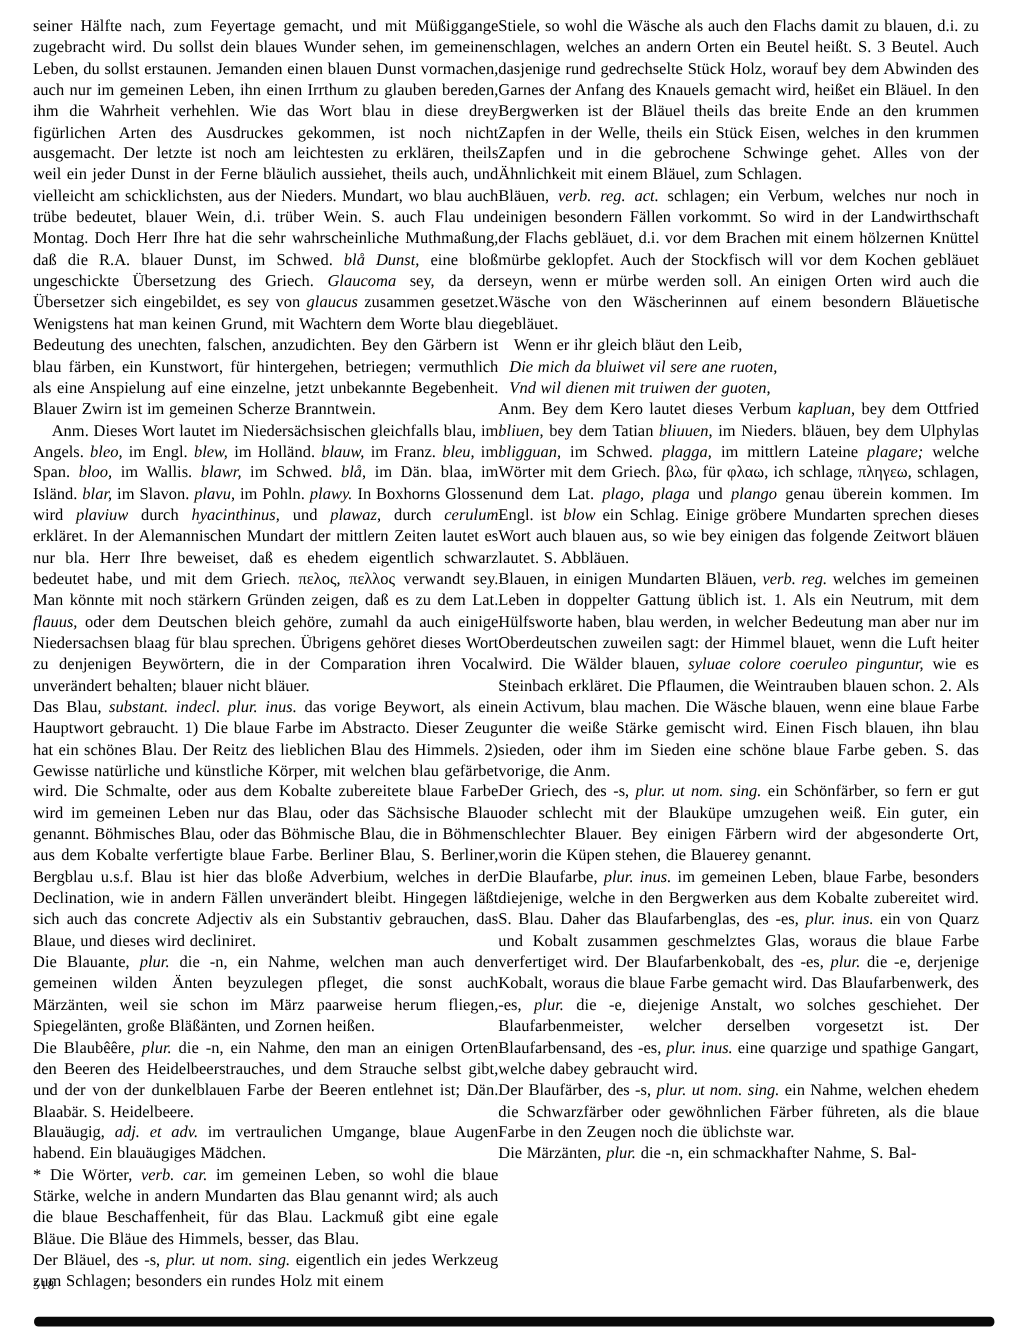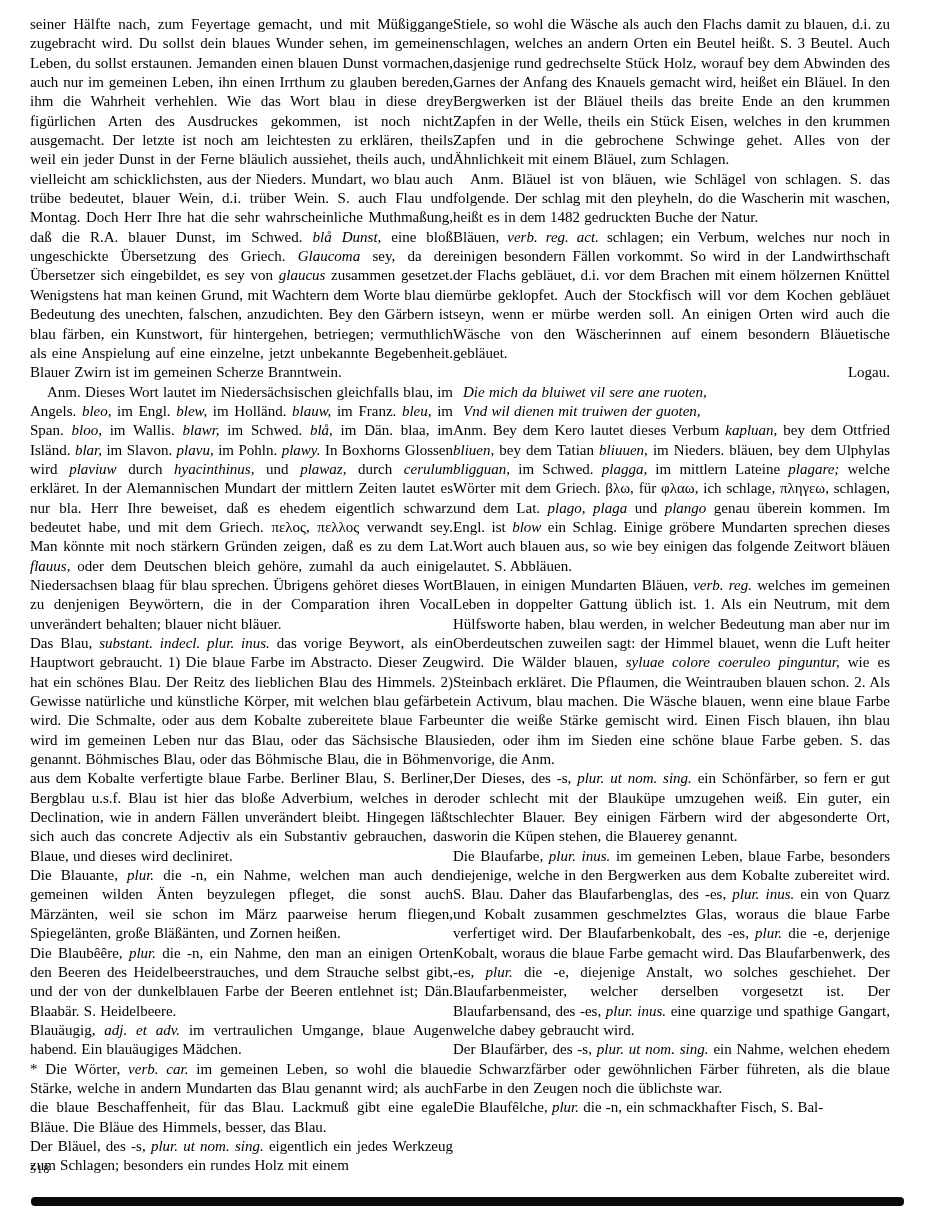--- a/index.html
+++ b/index.html
@@ -60,28 +60,27 @@
         <p class="para ind"><span class="n">Anm. Dieses Wort lautet im Niedersächsischen gleichfalls blau, im Angels. </span><span class="i">bleo,</span><span class="n"> im Engl. </span><span class="i">blew,</span><span class="n"> im Holländ. </span><span class="i">blauw,</span><span class="n"> im Franz. </span><span class="i">bleu,</span><span class="n"> im Span. </span><span class="i">bloo,</span><span class="n"> im Wallis. </span><span class="i">blawr,</span><span class="n"> im Schwed. </span><span class="i">blå,</span><span class="n"> im Dän. blaa, im Isländ. </span><span class="i">blar,</span><span class="n"> im Slavon. </span><span class="i">plavu,</span><span class="n"> im Pohln. </span><span class="i">plawy.</span><span class="n"> In Boxhorns Glossen wird </span><span class="i">plaviuw</span><span class="n"> durch </span><span class="i">hyacinthinus,</span><span class="n"> und </span><span class="i">plawaz,</span><span class="n"> durch </span><span class="i">cerulum</span><span class="n"> erkläret. In der Alemannischen Mundart der mittlern Zeiten lautet es nur bla. Herr Ihre beweiset, daß es ehedem eigentlich schwarz bedeutet habe, und mit dem Griech. πελος, πελλος verwandt sey. Man könnte mit noch stärkern Gründen zeigen, daß es zu dem Lat. </span><span class="i">flauus,</span><span class="n"> oder dem Deutschen bleich gehöre, zumahl da auch einige Niedersachsen blaag für blau sprechen. Übrigens gehöret dieses Wort zu denjenigen Beywörtern, die in der Comparation ihren Vocal unverändert behalten; blauer nicht bläuer.</span></p>
         <p class="para"><span class="b">Das Blau</span><span class="n">, </span><span class="i">substant. indecl. plur. inus.</span><span class="n"> das vorige Beywort, als ein Hauptwort gebraucht. 1) Die blaue Farbe im Abstracto. Dieser Zeug hat ein schönes Blau. Der Reitz des lieblichen Blau des Himmels. 2) Gewisse natürliche und künstliche Körper, mit welchen blau gefärbet wird. Die Schmalte, oder aus dem Kobalte zubereitete blaue Farbe wird im gemeinen Leben nur das Blau, oder das Sächsische Blau genannt. Böhmisches Blau, oder das Böhmische Blau, die in Böhmen aus dem Kobalte verfertigte blaue Farbe. Berliner Blau, S. Berliner, Bergblau u.s.f. Blau ist hier das bloße Adverbium, welches in der Declination, wie in andern Fällen unverändert bleibt. Hingegen läßt sich auch das concrete Adjectiv als ein Substantiv gebrauchen, das Blaue, und dieses wird decliniret.</span></p>
         <p class="para"><span class="b">Die Blauante</span><span class="n">, </span><span class="i">plur.</span><span class="n"> die -n, ein Nahme, welchen man auch den gemeinen wilden Änten beyzulegen pfleget, die sonst auch Märzänten, weil sie schon im März paarweise herum fliegen, Spiegelänten, große Bläßänten, und Zornen heißen.</span></p>
         <p class="para"><span class="b">Die Blaubêêre</span><span class="n">, </span><span class="i">plur.</span><span class="n"> die -n, ein Nahme, den man an einigen Orten den Beeren des Heidelbeerstrauches, und dem Strauche selbst gibt, und der von der dunkelblauen Farbe der Beeren entlehnet ist; Dän. Blaabär. S. Heidelbeere.</span></p>
         <p class="para"><span class="b">Blauäugig</span><span class="n">, </span><span class="i">adj. et adv.</span><span class="n"> im vertraulichen Umgange, blaue Augen habend. Ein blauäugiges Mädchen.</span></p>
         <p class="para"><span class="b">* Die Wörter</span><span class="n">, </span><span class="i">verb. car.</span><span class="n"> im gemeinen Leben, so wohl die blaue Stärke, welche in andern Mundarten das Blau genannt wird; als auch die blaue Beschaffenheit, für das Blau. Lackmuß gibt eine egale Bläue. Die Bläue des Himmels, besser, das Blau.</span></p>
         <p class="para"><span class="b">Der Bläuel</span><span class="n">, des -s, </span><span class="i">plur. ut nom. sing.</span><span class="n"> eigentlich ein jedes Werkzeug zum Schlagen; besonders ein rundes Holz mit einem</span></p>
       </div>
     <div class="col right">
         <p class="para"><span class="n">Stiele, so wohl die Wäsche als auch den Flachs damit zu blauen, d.i. zu schlagen, welches an andern Orten ein Beutel heißt. S. 3 Beutel. Auch dasjenige rund gedrechselte Stück Holz, worauf bey dem Abwinden des Garnes der Anfang des Knauels gemacht wird, heißet ein Bläuel. In den Bergwerken ist der Bläuel theils das breite Ende an den krummen Zapfen in der Welle, theils ein Stück Eisen, welches in den krummen Zapfen und in die gebrochene Schwinge gehet. Alles von der Ähnlichkeit mit einem Bläuel, zum Schlagen.</span></p>
-        <p class="para ind"><span class="n">Anm. Bläuel ist von bläuen, wie Schlägel von schlagen. S. das folgende. Der schlag mit den pleyheln, do die Wascherin mit waschen, heißt es in dem 1482 gedruckten Buche der Natur.</span></p>
         <p class="para"><span class="b">Bläuen</span><span class="n">, </span><span class="i">verb. reg. act.</span><span class="n"> schlagen; ein Verbum, welches nur noch in einigen besondern Fällen vorkommt. So wird in der Landwirthschaft der Flachs gebläuet, d.i. vor dem Brachen mit einem hölzernen Knüttel mürbe geklopfet. Auch der Stockfisch will vor dem Kochen gebläuet seyn, wenn er mürbe werden soll. An einigen Orten wird auch die Wäsche von den Wäscherinnen auf einem besondern Bläuetische gebläuet.</span></p>
-        <p class="para attr"><span class="n">Logau.</span></p>
+        <p class="para vers"><span class="n">Wenn er ihr gleich bläut den Leib,</span></p>
         <p class="para versi"><span class="n">Die mich da bluiwet vil sere ane ruoten,</span></p>
         <p class="para versi"><span class="n">Vnd wil dienen mit truiwen der guoten,</span></p>
         <p class="para"><span class="n">Anm. Bey dem Kero lautet dieses Verbum </span><span class="i">kapluan,</span><span class="n"> bey dem Ottfried </span><span class="i">bliuen,</span><span class="n"> bey dem Tatian </span><span class="i">bliuuen,</span><span class="n"> im Nieders. bläuen, bey dem Ulphylas </span><span class="i">bligguan,</span><span class="n"> im Schwed. </span><span class="i">plagga,</span><span class="n"> im mittlern Lateine </span><span class="i">plagare;</span><span class="n"> welche Wörter mit dem Griech. βλω, für φλαω, ich schlage, πληγεω, schlagen, und dem Lat. </span><span class="i">plago, plaga</span><span class="n"> und </span><span class="i">plango</span><span class="n"> genau überein kommen. Im Engl. ist </span><span class="i">blow</span><span class="n"> ein Schlag. Einige gröbere Mundarten sprechen dieses Wort auch blauen aus, so wie bey einigen das folgende Zeitwort bläuen lautet. S. Abbläuen.</span></p>
         <p class="para"><span class="b">Blauen</span><span class="n">, in einigen Mundarten Bläuen, </span><span class="i">verb. reg.</span><span class="n"> welches im gemeinen Leben in doppelter Gattung üblich ist. 1. Als ein Neutrum, mit dem Hülfsworte haben, blau werden, in welcher Bedeutung man aber nur im Oberdeutschen zuweilen sagt: der Himmel blauet, wenn die Luft heiter wird. Die Wälder blauen, </span><span class="i">syluae colore coeruleo pinguntur,</span><span class="n"> wie es Steinbach erkläret. Die Pflaumen, die Weintrauben blauen schon. 2. Als ein Activum, blau machen. Die Wäsche blauen, wenn eine blaue Farbe unter die weiße Stärke gemischt wird. Einen Fisch blauen, ihn blau sieden, oder ihm im Sieden eine schöne blaue Farbe geben. S. das vorige, die Anm.</span></p>
-        <p class="para"><span class="b">Der Dieses</span><span class="n">, des -s, </span><span class="i">plur. ut nom. sing.</span><span class="n"> ein Schönfärber, so fern er gut oder schlecht mit der Blauküpe umzugehen weiß. Ein guter, ein schlechter Blauer. Bey einigen Färbern wird der abgesonderte Ort, worin die Küpen stehen, die Blauerey genannt.</span></p>
+        <p class="para"><span class="b">Der Griech</span><span class="n">, des -s, </span><span class="i">plur. ut nom. sing.</span><span class="n"> ein Schönfärber, so fern er gut oder schlecht mit der Blauküpe umzugehen weiß. Ein guter, ein schlechter Blauer. Bey einigen Färbern wird der abgesonderte Ort, worin die Küpen stehen, die Blauerey genannt.</span></p>
         <p class="para"><span class="b">Die Blaufarbe</span><span class="n">, </span><span class="i">plur. inus.</span><span class="n"> im gemeinen Leben, blaue Farbe, besonders diejenige, welche in den Bergwerken aus dem Kobalte zubereitet wird. S. Blau. Daher das Blaufarbenglas, des -es, </span><span class="i">plur. inus.</span><span class="n"> ein von Quarz und Kobalt zusammen geschmelztes Glas, woraus die blaue Farbe verfertiget wird. Der Blaufarbenkobalt, des -es, </span><span class="i">plur.</span><span class="n"> die -e, derjenige Kobalt, woraus die blaue Farbe gemacht wird. Das Blaufarbenwerk, des -es, </span><span class="i">plur.</span><span class="n"> die -e, diejenige Anstalt, wo solches geschiehet. Der Blaufarbenmeister, welcher derselben vorgesetzt ist. Der Blaufarbensand, des -es, </span><span class="i">plur. inus.</span><span class="n"> eine quarzige und spathige Gangart, welche dabey gebraucht wird.</span></p>
         <p class="para"><span class="b">Der Blaufärber</span><span class="n">, des -s, </span><span class="i">plur. ut nom. sing.</span><span class="n"> ein Nahme, welchen ehedem die Schwarzfärber oder gewöhnlichen Färber führeten, als die blaue Farbe in den Zeugen noch die üblichste war.</span></p>
-        <p class="para"><span class="b">Die Blaufêlche</span><span class="n">, </span><span class="i">plur.</span><span class="n"> die -n, ein schmackhafter Fisch, S. Bal-</span></p>
+        <p class="para"><span class="b">Die Märzänten</span><span class="n">, </span><span class="i">plur.</span><span class="n"> die -n, ein schmackhafter Nahme, S. Bal-</span></p>
       </div>
   </div>
   <div class="page-number">518</div>
   <div class="bottom-bar"></div>
 </div>
 
 </body></html>

